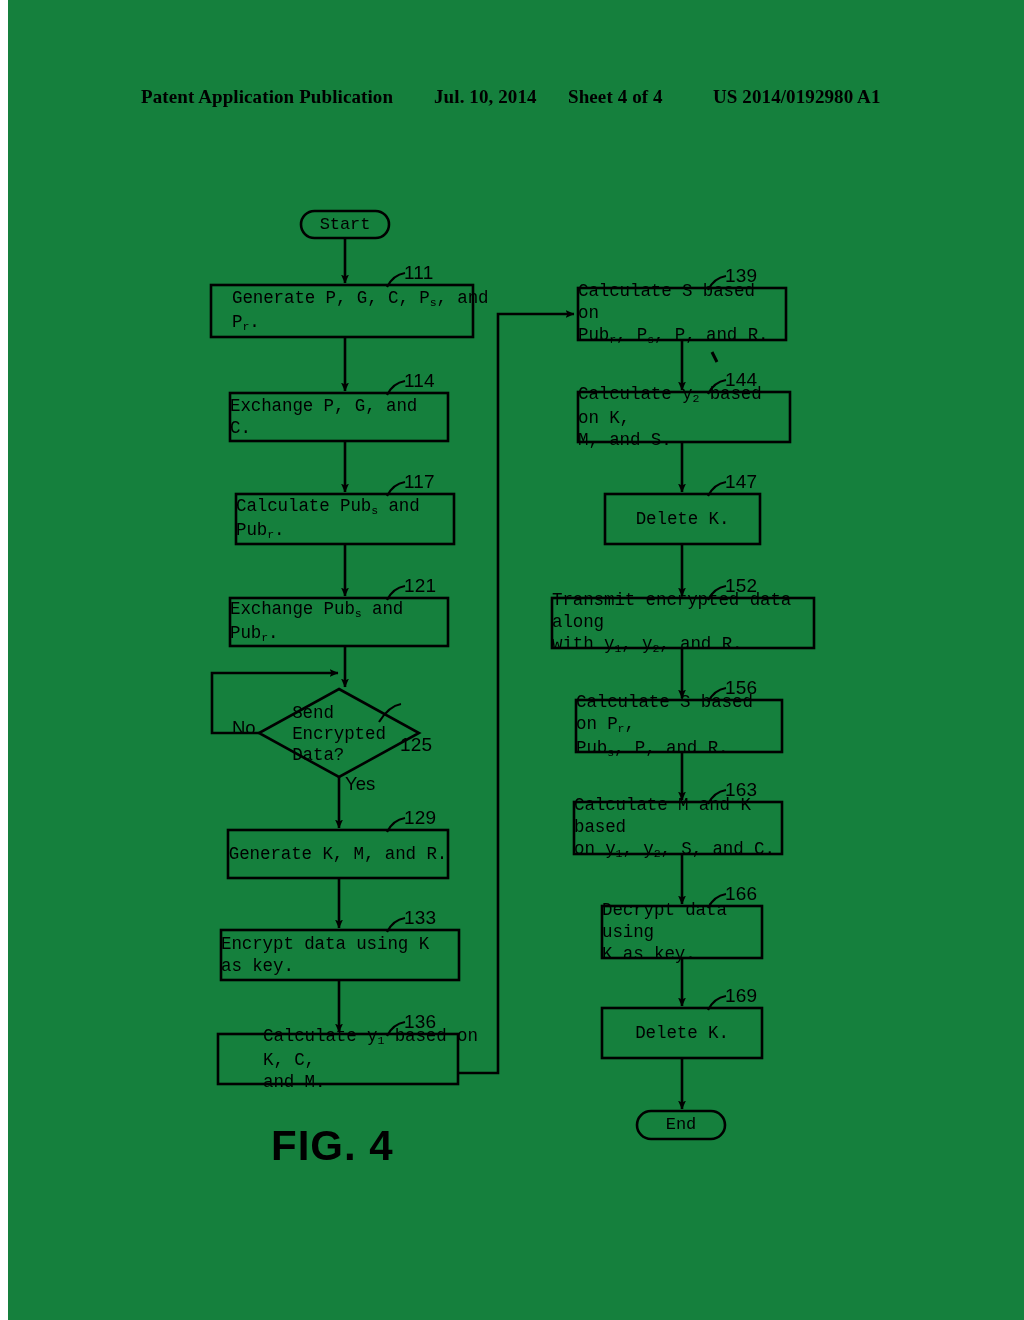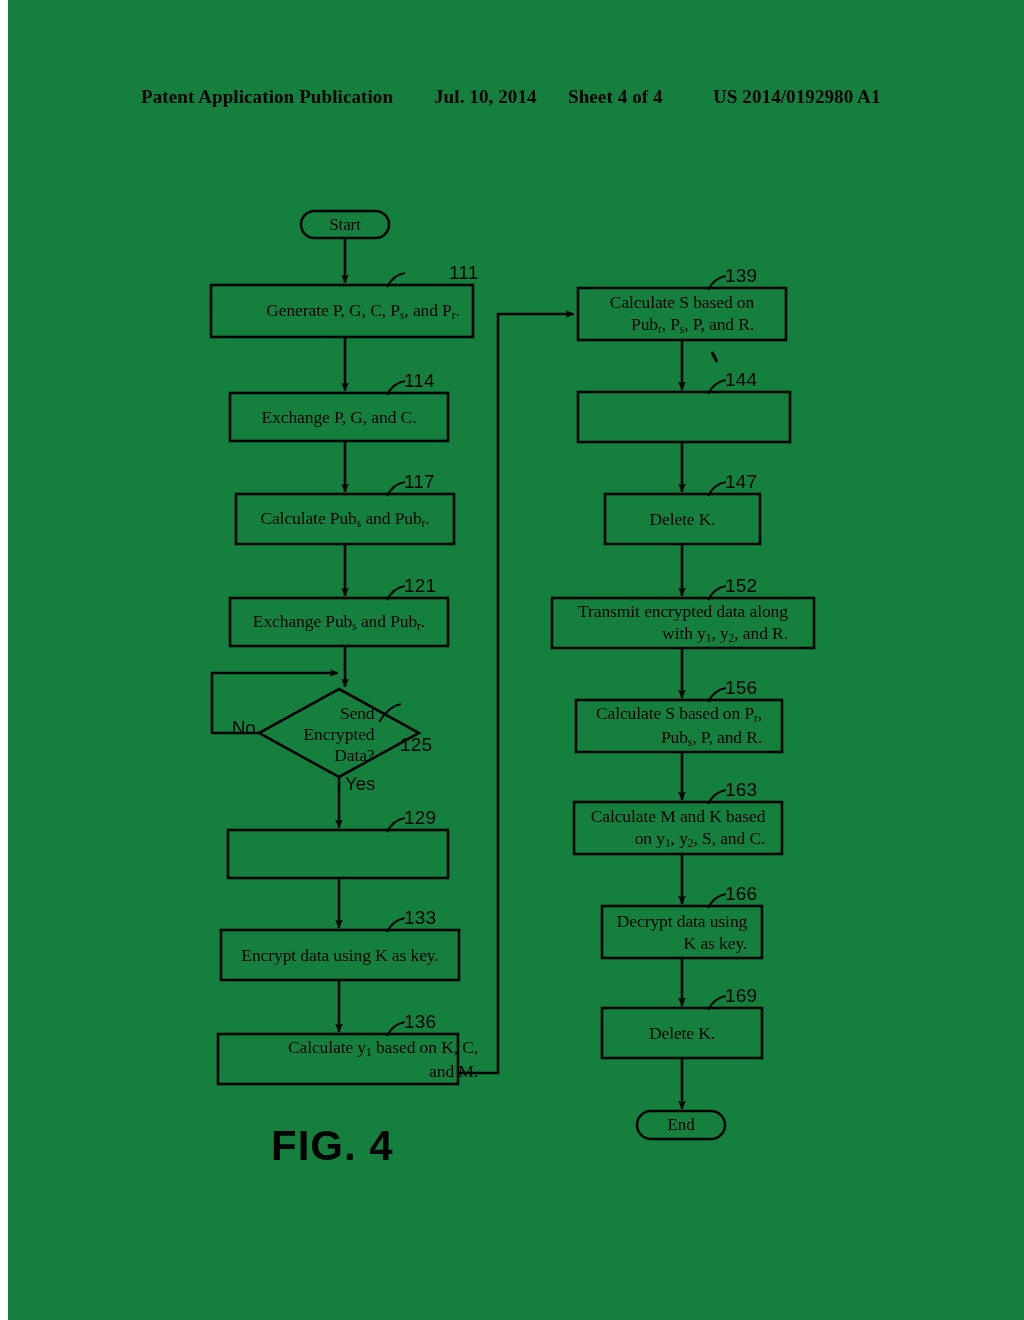--- a/index.html
+++ b/index.html
@@ -47,22 +47,22 @@
     position: absolute;
     left: 0; top: 0;
     width: 1024px;
     height: 1320px;
   }
   #figure svg { display: block; }
 
   
   .boxtext {
     position: absolute;
-    text-align: right;
-    font-family: Liberation Serif, serif;
+    text-align: left;
+    font-family: Liberation Mono, monospace;
     font-size: 17.5px;
     line-height: 22px;
     color: #000;
     letter-spacing: -0.1px;
     white-space: pre-line;
     display: flex;
     align-items: center;
     justify-content: center;
   }
   .boxtext sub {
@@ -218,31 +218,35 @@
     </div>
 
     <div class="boxtext" style="left:222px; top:598px; width:218px; height:48px;">
       <span><span>Exchange Pub</span><sub>s</sub><span> and Pub</span><sub>r</sub><span>.</span></span>
     </div>
 
     <div class="boxtext" style="left:271px; top:701px; width:120px; height:66px; line-height:21px;">
       <span><span>Send</span><br><span>Encrypted</span><br><span>Data?</span></span>
     </div>
 
+    <div class="boxtext" style="left:220px; top:830px; width:220px; height:48px;">Generate K, M, and R.</div>
 
     <div class="boxtext" style="left:213px; top:930px; width:238px; height:50px;">Encrypt data using K as key.</div>
 
     <div class="boxtext" style="left:210px; top:1034px; width:240px; height:50px;padding-left:45px;">
       <span><span>Calculate y</span><sub>1</sub><span> based on K, C,</span><br><span>and M.</span></span>
     </div>
 
     <div class="boxtext" style="left:570px; top:288px; width:208px; height:52px;">
       <span><span>Calculate S based on</span><br><span>Pub</span><sub>r</sub><span>, P</span><sub>s</sub><span>, P, and R.</span></span>
     </div>
 
+    <div class="boxtext" style="left:570px; top:392px; width:212px; height:50px;">
+      <span><span>Calculate y</span><sub>2</sub><span> based on K,</span><br><span>M, and S.</span></span>
+    </div>
 
     <div class="boxtext" style="left:597px; top:494px; width:155px; height:50px;">Delete K.</div>
 
     <div class="boxtext" style="left:544px; top:598px; width:262px; height:50px;">
       <span><span>Transmit encrypted data along</span><br><span>with y</span><sub>1</sub><span>, y</span><sub>2</sub><span>, and R.</span></span>
     </div>
 
     <div class="boxtext" style="left:568px; top:700px; width:206px; height:52px;">
       <span><span>Calculate S based on P</span><sub>r</sub><span>,</span><br><span>Pub</span><sub>s</sub><span>, P, and R.</span></span>
     </div>
@@ -253,21 +257,21 @@
 
     <div class="boxtext" style="left:594px; top:906px; width:160px; height:52px;">
       <span><span>Decrypt data using</span><br><span>K as key.</span></span>
     </div>
 
     <div class="boxtext" style="left:594px; top:1008px; width:160px; height:50px;">Delete K.</div>
 
     <div class="branchlabel" style="left:224px; top:717px;">No</div>
     <div class="branchlabel" style="left:337px; top:773px;">Yes</div>
 
-    <div class="refnum" style="left:396px; top:262px;margin-left:45px;">111</div>
+    <div class="refnum" style="left:396px; top:262px;">111</div>
     <div class="refnum" style="left:396px; top:370px;">114</div>
     <div class="refnum" style="left:396px; top:471px;">117</div>
     <div class="refnum" style="left:396px; top:575px;">121</div>
     <div class="refnum" style="left:392px; top:694px;margin-top:40px;">125</div>
     <div class="refnum" style="left:396px; top:807px;">129</div>
     <div class="refnum" style="left:396px; top:907px;">133</div>
     <div class="refnum" style="left:396px; top:1011px;">136</div>
 
     <div class="refnum" style="left:717px; top:265px;">139</div>
     <div class="refnum" style="left:717px; top:369px;">144</div>

